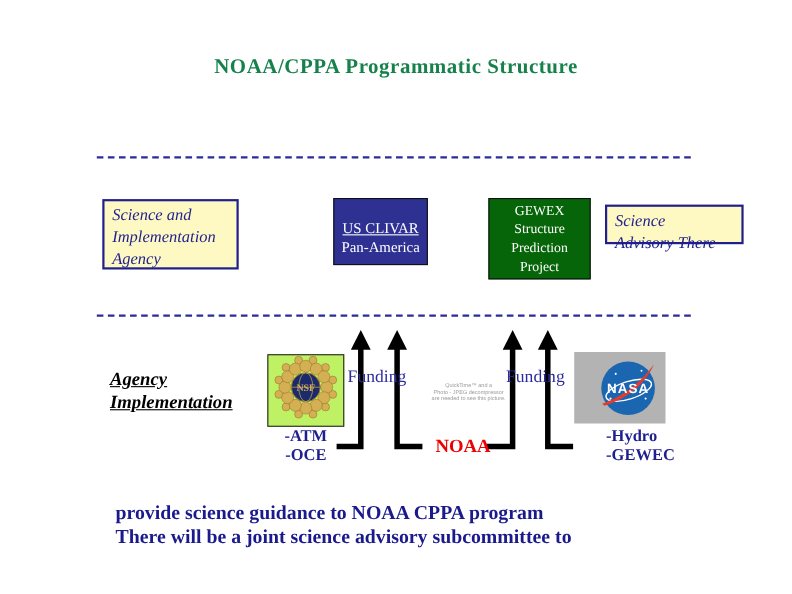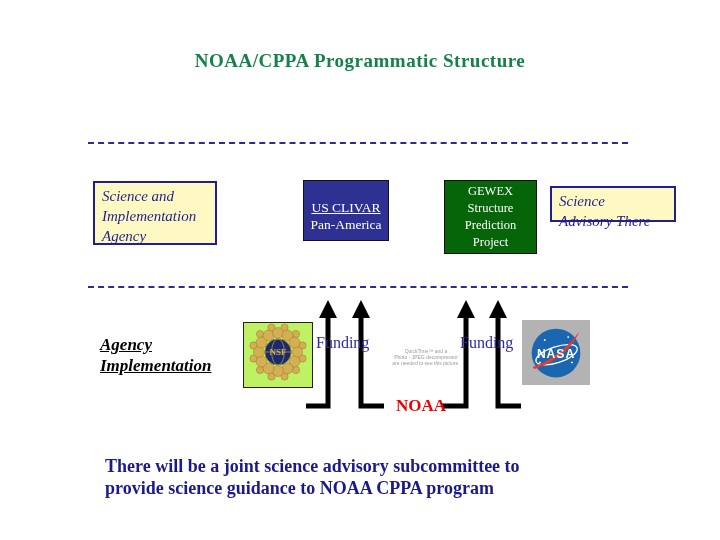--- a/index.html
+++ b/index.html
@@ -26,21 +26,21 @@
   .box-gewex{left:444px;top:180px;width:93px;height:74px;background:#066508;border:1px solid #111;
              color:#fff;font-size:12.5px;line-height:17px;text-align:center;
              display:flex;flex-direction:column;justify-content:center;box-sizing:border-box;}
 
   .agency{left:100px;top:334px;width:150px;color:#000000;font-style:italic;font-weight:bold;
           font-size:17px;line-height:21px;text-decoration:underline;}
 
   .logo-nsf{left:243px;top:322px;width:70px;height:66px;background:#bef264;border:1px solid #222;
             box-sizing:border-box;display:flex;justify-content:center;}
   .logo-nasa{left:522px;top:320px;width:68px;height:65px;background:#B3B3B3;
-             display:flex;align-items:center;justify-content:center;}
+             display:flex;align-items:center;justify-content:center;padding-left:15px;}
 
   .funding{color:#2B2B9B;font-size:16px;}
   .funding-left{left:316px;top:334px;}
   .funding-right{left:460px;top:334px;}
 
   .qt{left:386px;top:348px;width:80px;text-align:center;color:#9a9a9a;
       font-family:"Liberation Sans",sans-serif;font-size:5px;line-height:6px;}
 
   .navy-items{color:#1F1F8F;font-weight:bold;font-size:15px;line-height:17px;}
   .nsf-items{left:240px;top:389px;width:76px;text-align:center;}
@@ -156,22 +156,30 @@
 
   <div class="abs funding funding-left">Funding</div>
   <div class="abs funding funding-right">Funding</div>
 
   <div class="abs qt">
     <div>QuickTime™ and a</div>
     <div>Photo - JPEG decompressor</div>
     <div>are needed to see this picture.</div>
   </div>
 
+  <div class="abs navy-items nsf-items">
+    <div>-ATM</div>
+    <div>-OCE</div>
+  </div>
 
   <div class="abs cppa">NOAA</div>
 
+  <div class="abs navy-items nasa-items">
+    <div>-Hydro</div>
+    <div>-GEWEC</div>
+  </div>
 
   <div class="abs footer">
+    <div>provide science guidance to NOAA CPPA program</div>
     <div>There will be a joint science advisory subcommittee to</div>
-    <div>provide science guidance to NOAA CPPA program</div>
   </div>
 
 </div>
 
 </body></html>

